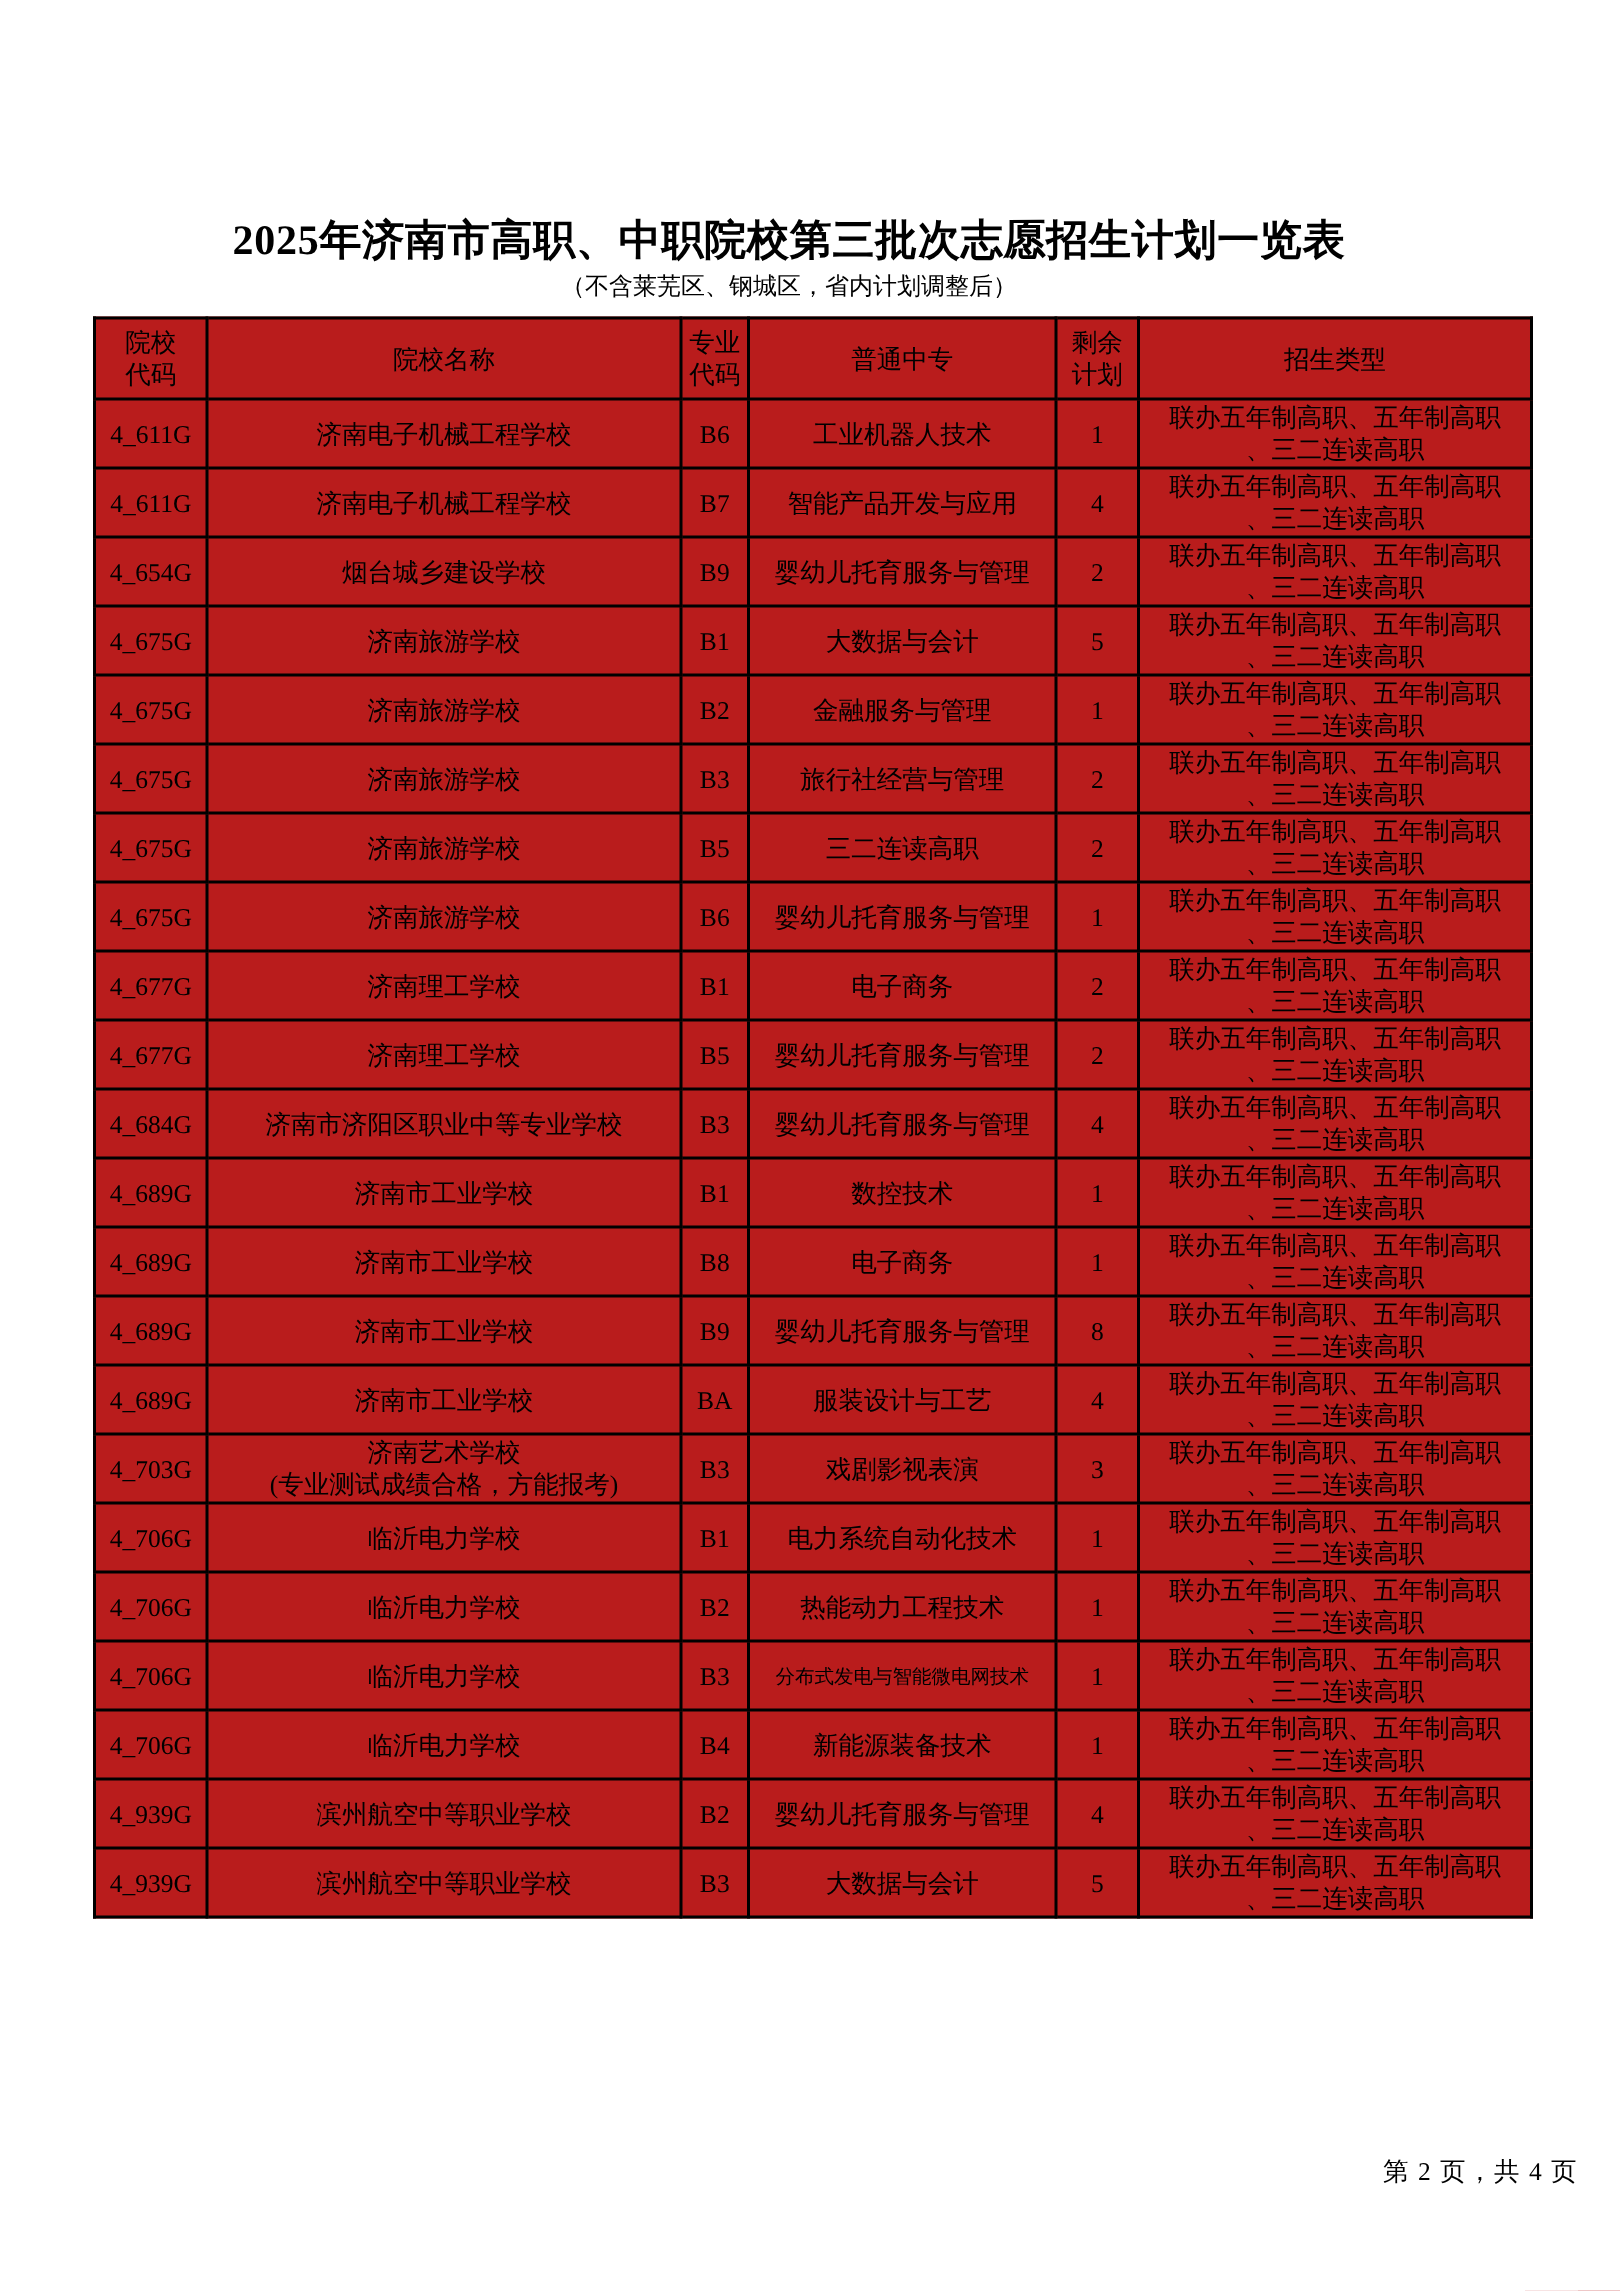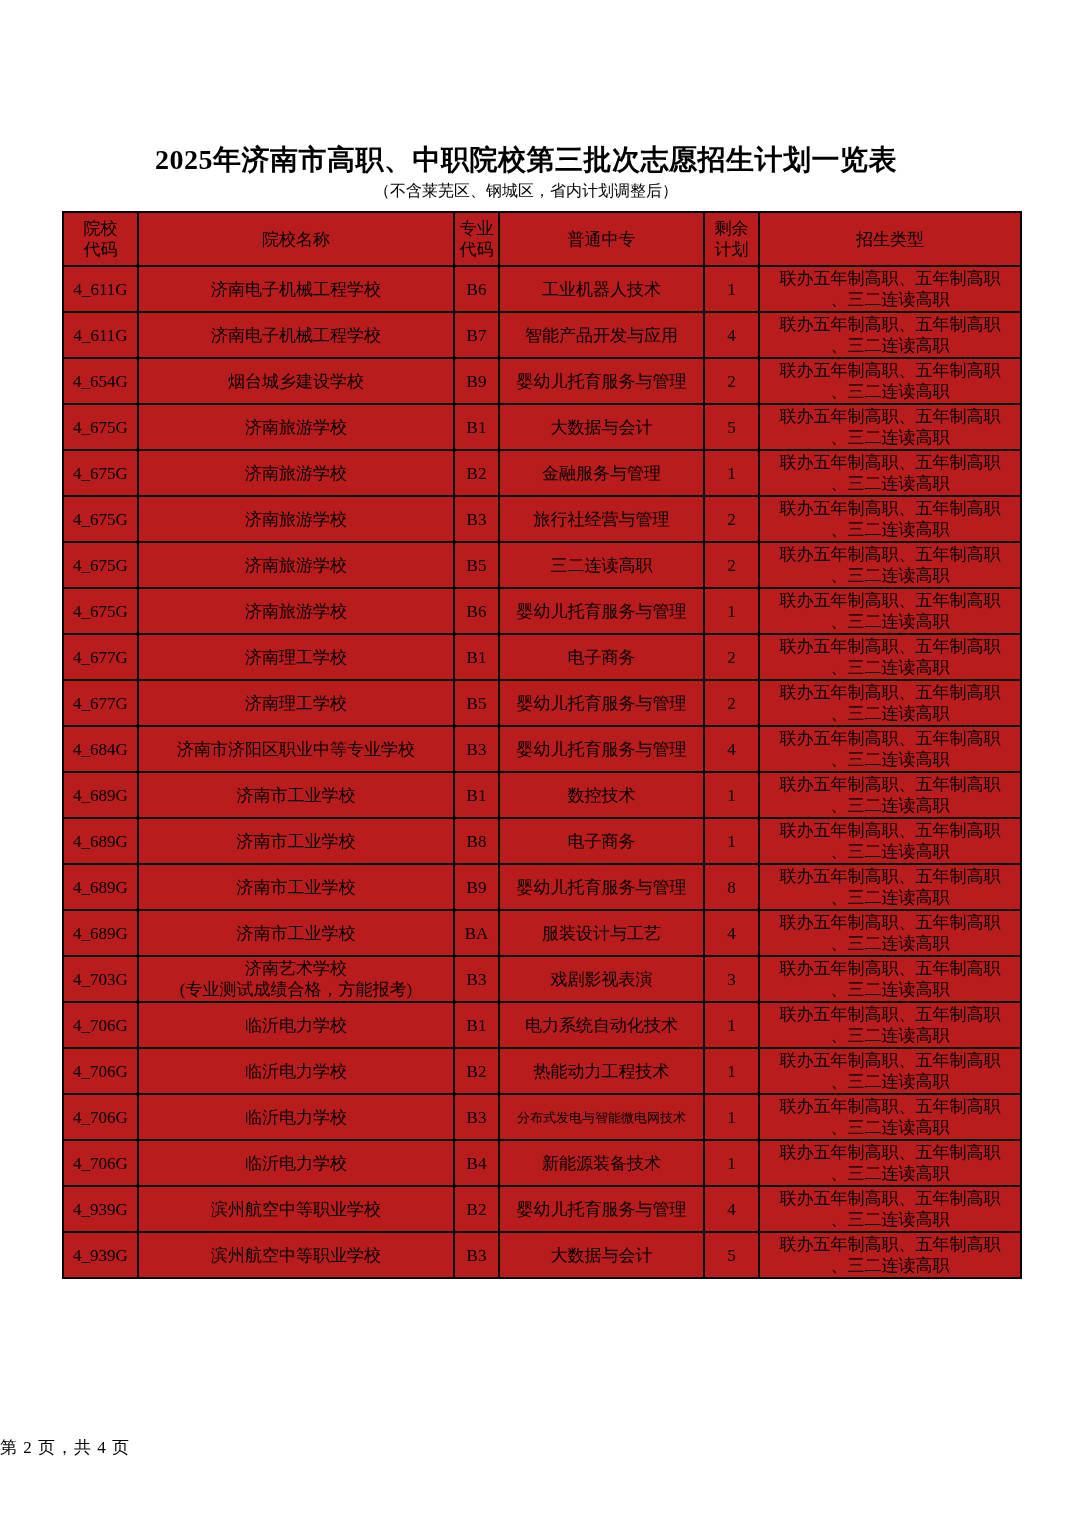--- a/index.html
+++ b/index.html
@@ -39,21 +39,21 @@
     white-space: pre-line;
     padding: 1px 2px;
     overflow: hidden;
   }
   .plan thead th { height: 54px; }
   .plan tbody td { height: 46px; }
   .plan td.small { font-size: 13px; line-height: 17px; }
 
   .footer {
     position: absolute; top: 1436px; left: 0; width: 100%;
-    text-align: left;
+    text-align: right;
     font-size: 17px; letter-spacing: 1px;
   }
 </style>
 </head>
 <body>
 
 <div class="page">
 
   <div class="title">2025年济南市高职、中职院校第三批次志愿招生计划一览表</div>
   <div class="subtitle">（不含莱芜区、钢城区，省内计划调整后）</div>

